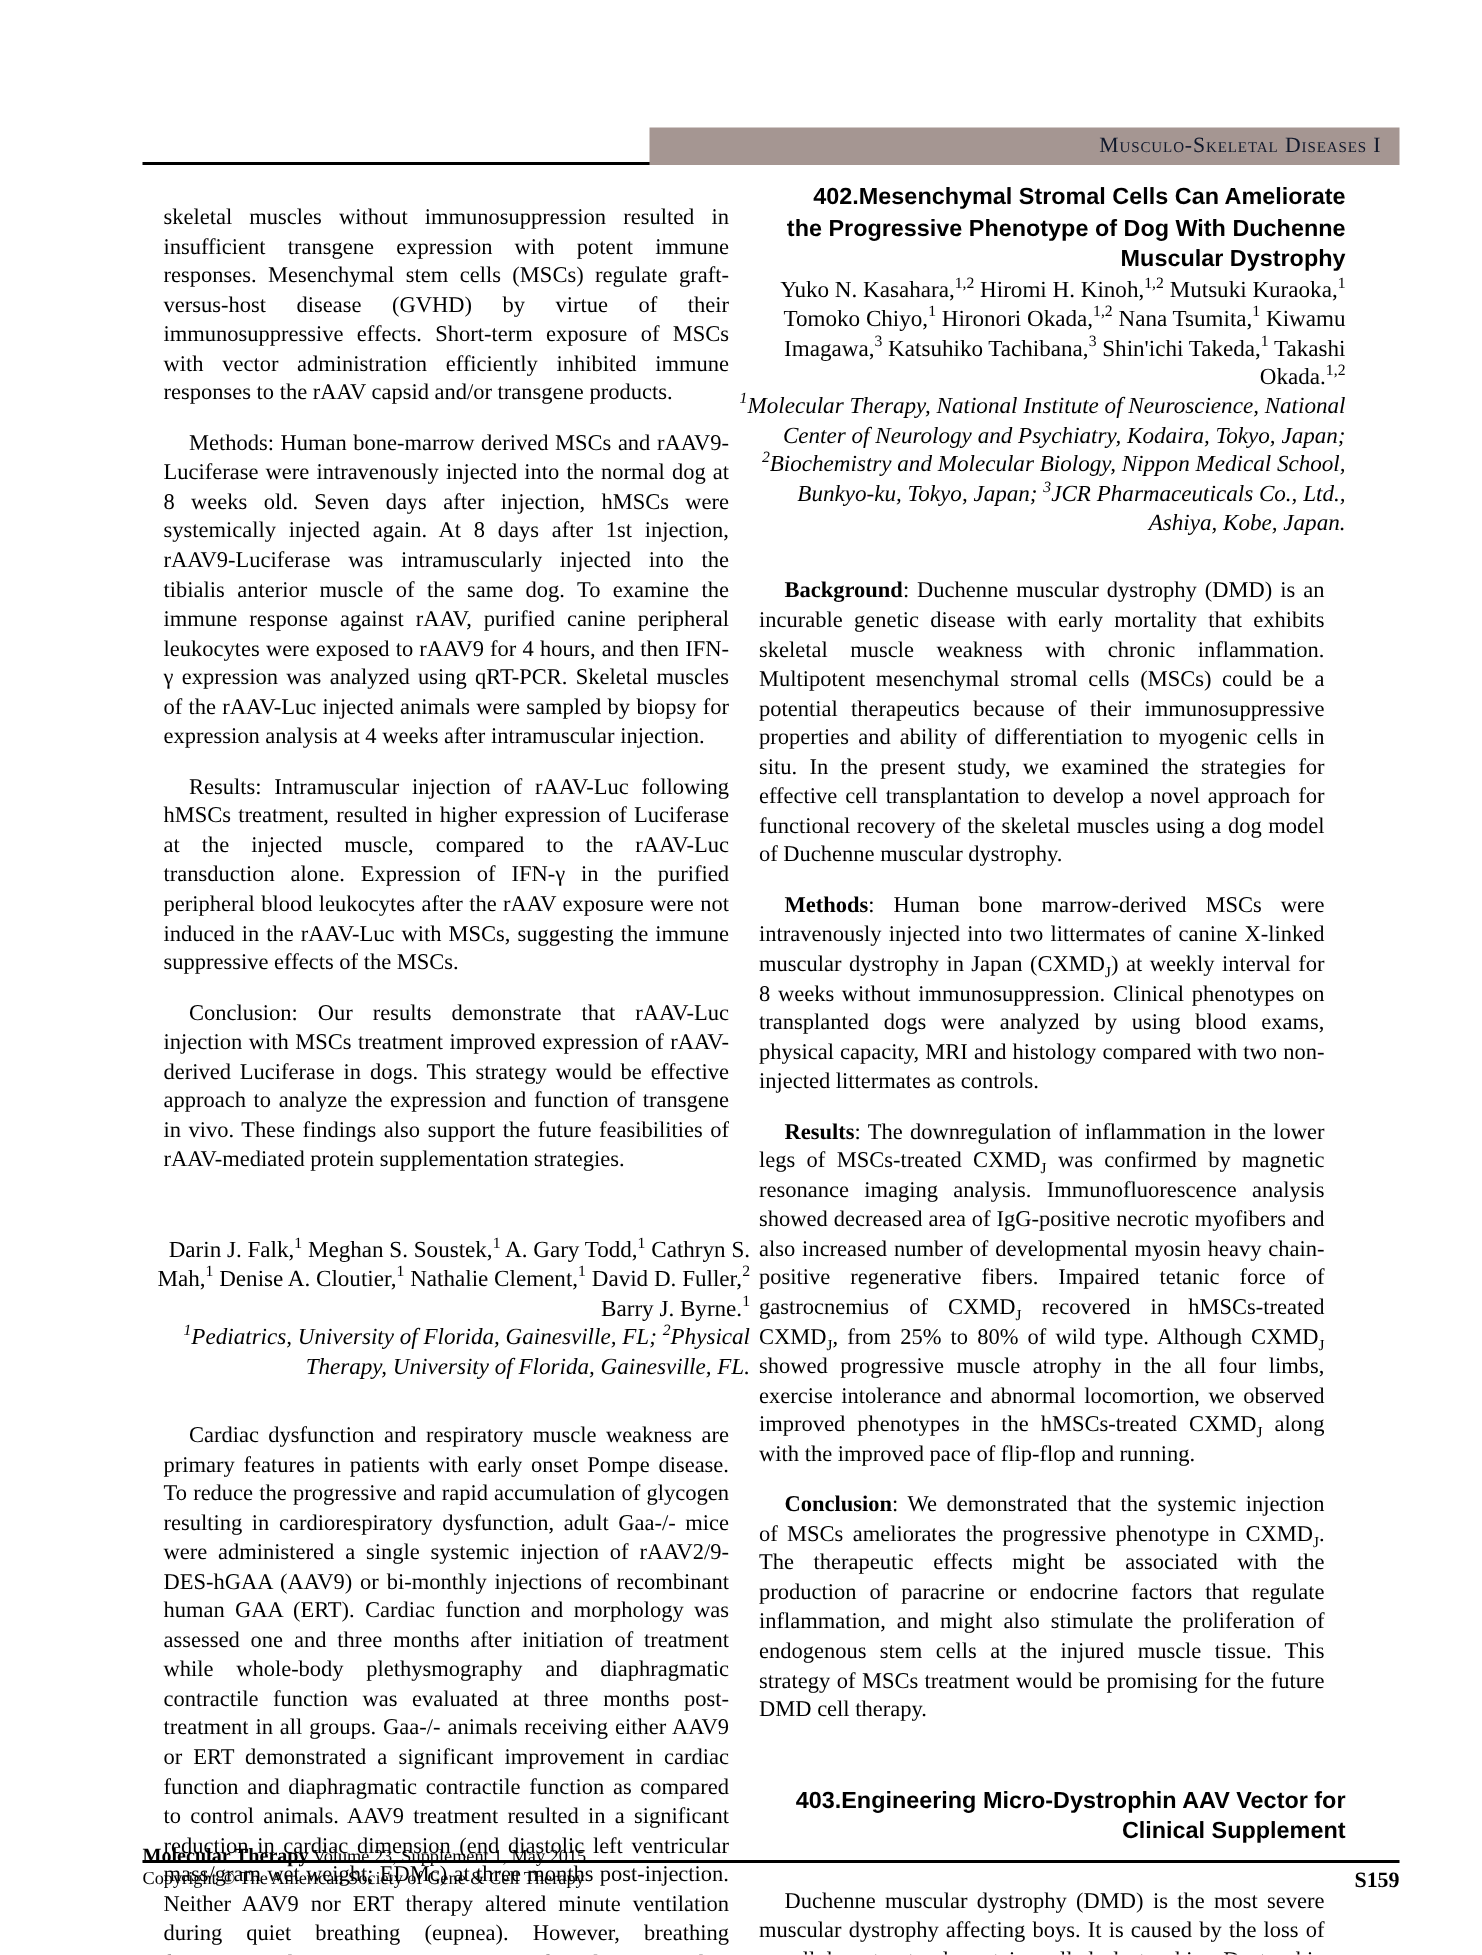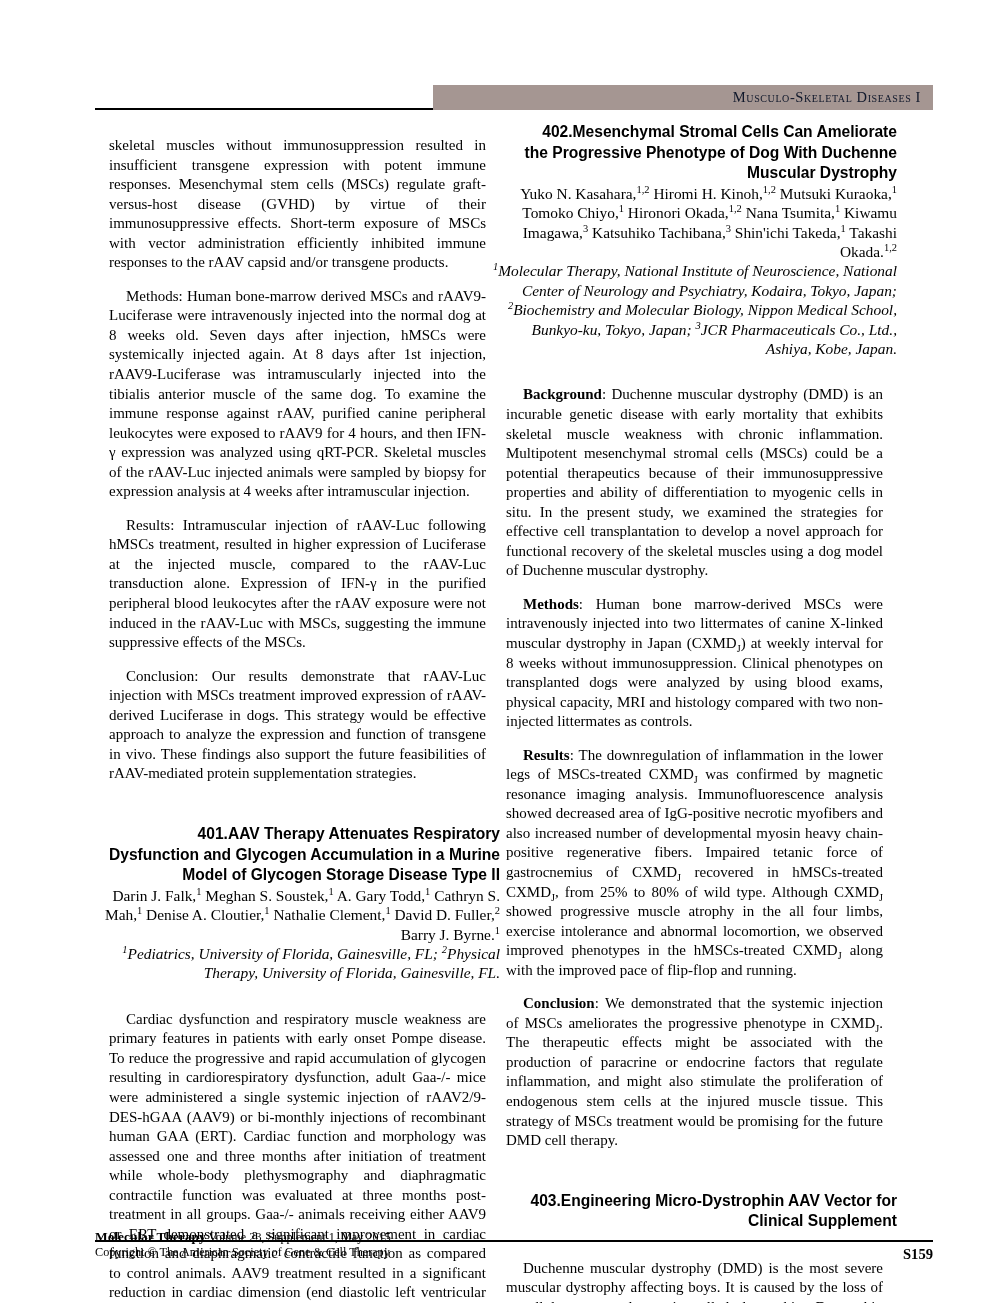--- a/index.html
+++ b/index.html
@@ -157,23 +157,20 @@
     <p class="flush">skeletal muscles without immunosuppression resulted in insufficient transgene expression with potent immune responses. Mesenchymal stem cells (MSCs) regulate graft-versus-host disease (GVHD) by virtue of their immunosuppressive effects. Short-term exposure of MSCs with vector administration efficiently inhibited immune responses to the rAAV capsid and/or transgene products.</p>
 
     <p class="indent">Methods: Human bone-marrow derived MSCs and rAAV9-Luciferase were intravenously injected into the normal dog at 8 weeks old. Seven days after injection, hMSCs were systemically injected again. At 8 days after 1st injection, rAAV9-Luciferase was intramuscularly injected into the tibialis anterior muscle of the same dog. To examine the immune response against rAAV, purified canine peripheral leukocytes were exposed to rAAV9 for 4 hours, and then IFN-γ expression was analyzed using qRT-PCR. Skeletal muscles of the rAAV-Luc injected animals were sampled by biopsy for expression analysis at 4 weeks after intramuscular injection.</p>
 
     <p class="indent">Results: Intramuscular injection of rAAV-Luc following hMSCs treatment, resulted in higher expression of Luciferase at the injected muscle, compared to the rAAV-Luc transduction alone. Expression of IFN-γ in the purified peripheral blood leukocytes after the rAAV exposure were not induced in the rAAV-Luc with MSCs, suggesting the immune suppressive effects of the MSCs.</p>
 
     <p class="indent">Conclusion: Our results demonstrate that rAAV-Luc injection with MSCs treatment improved expression of rAAV-derived Luciferase in dogs. This strategy would be effective approach to analyze the expression and function of transgene in vivo. These findings also support the future feasibilities of rAAV-mediated protein supplementation strategies.</p>
 
     <div class="gap-before-head"></div>
 
-    <div class="abs-num-title">
-      <span class="num">401.</span><span>AAV Therapy Attenuates Respiratory Dysfunction and Glycogen Accumulation in a Murine Model of Glycogen Storage Disease Type II</span>
-    </div>
 
     <div class="authors">Darin J. Falk,<sup>1</sup> Meghan S. Soustek,<sup>1</sup> A. Gary Todd,<sup>1</sup> Cathryn S. Mah,<sup>1</sup> Denise A. Cloutier,<sup>1</sup> Nathalie Clement,<sup>1</sup> David D. Fuller,<sup>2</sup> Barry J. Byrne.<sup>1</sup></div>
 
     <div class="affil"><sup>1</sup>Pediatrics, University of Florida, Gainesville, FL; <sup>2</sup>Physical Therapy, University of Florida, Gainesville, FL.</div>
 
     <div class="gap-after-affil"></div>
 
     <p class="indent">Cardiac dysfunction and respiratory muscle weakness are primary features in patients with early onset Pompe disease. To reduce the progressive and rapid accumulation of glycogen resulting in cardiorespiratory dysfunction, adult Gaa-/- mice were administered a single systemic injection of rAAV2/9-DES-hGAA (AAV9) or bi-monthly injections of recombinant human GAA (ERT). Cardiac function and morphology was assessed one and three months after initiation of treatment while whole-body plethysmography and diaphragmatic contractile function was evaluated at three months post-treatment in all groups. Gaa-/- animals receiving either AAV9 or ERT demonstrated a significant improvement in cardiac function and diaphragmatic contractile function as compared to control animals. AAV9 treatment resulted in a significant reduction in cardiac dimension (end diastolic left ventricular mass/gram wet weight; EDMc) at three months post-injection. Neither AAV9 nor ERT therapy altered minute ventilation during quiet breathing (eupnea). However, breathing frequency and expiratory time were significantly improved in AAV9 animals. Glycogen deposition was significantly elevated in Gaa-/- and ERT but not AAV9 when compared to control animals. These results indicate systemic delivery of either strategy improves cardiac function but improvement in respiratory parameters and glycogen reduction are limited to AAV9 therapy at three-months post treatment in a murine model of Pompe disease.</p>
   </div>
 

